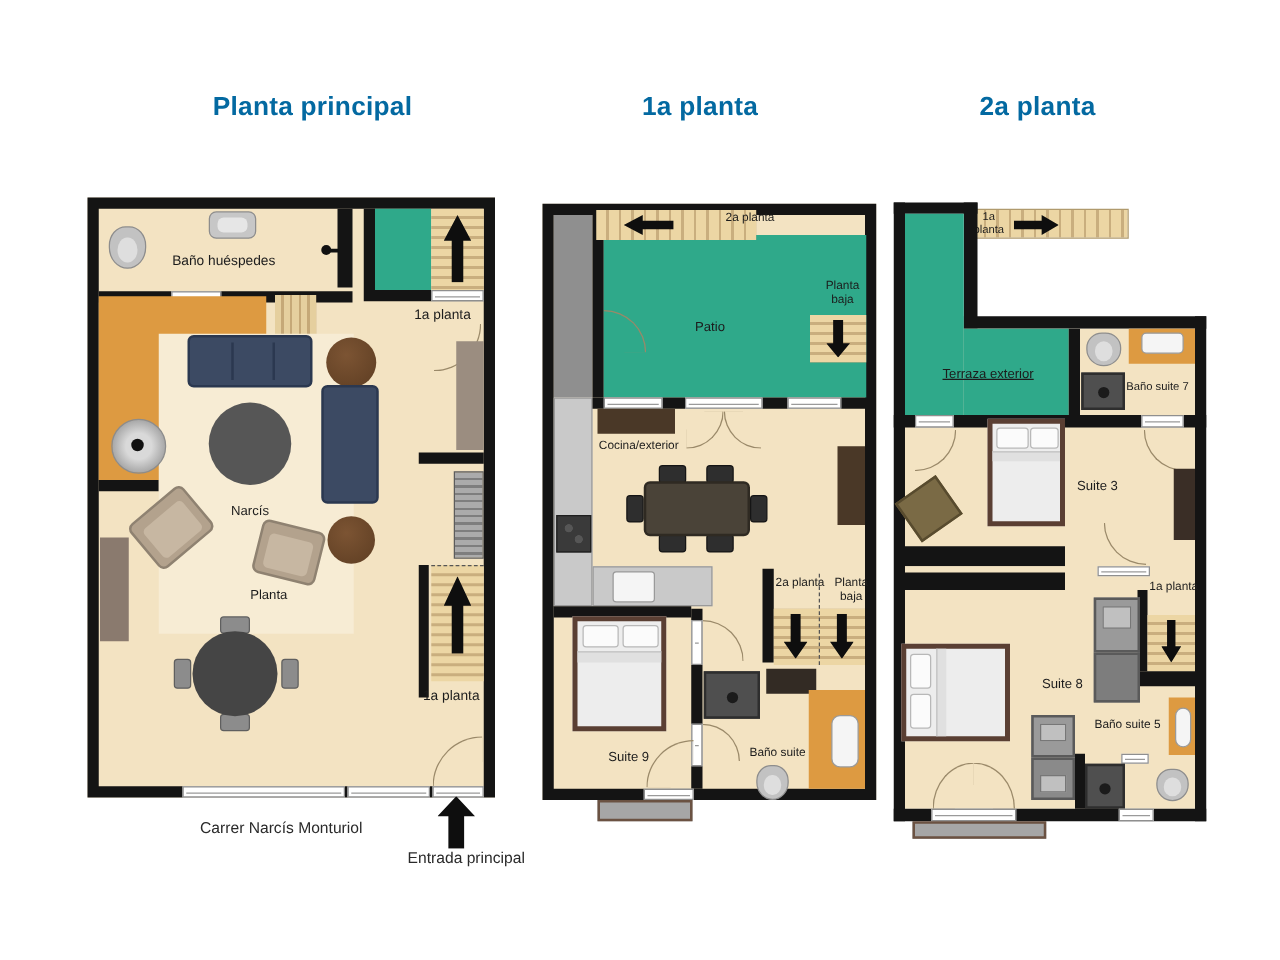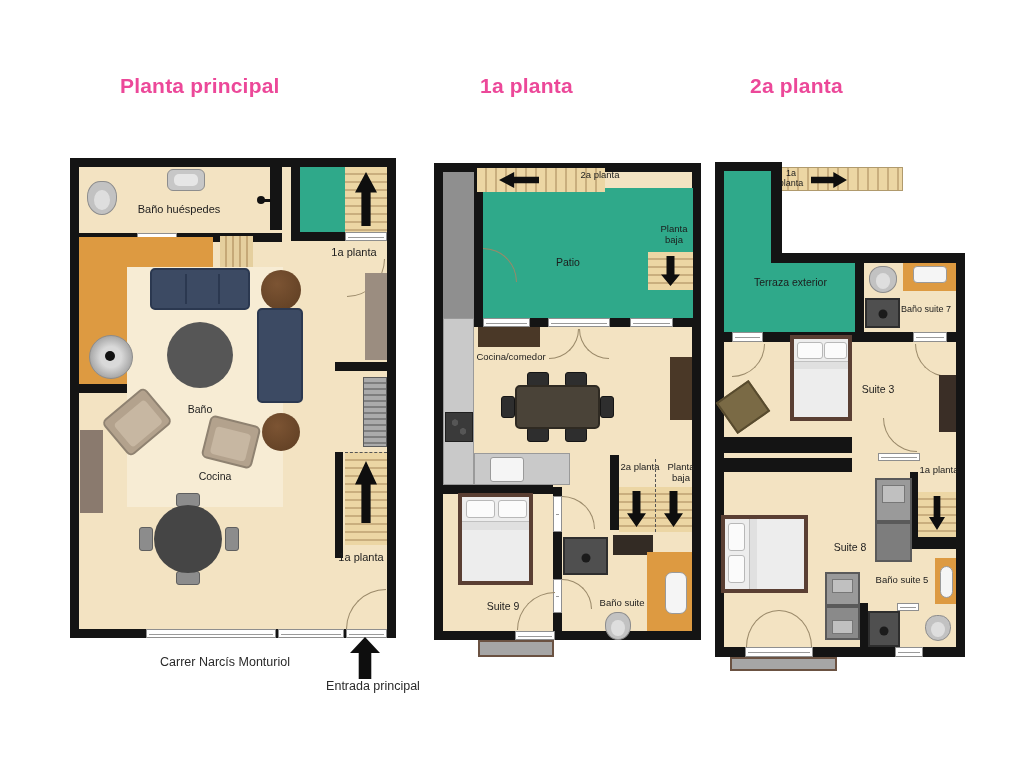--- a/index.html
+++ b/index.html
@@ -1,19 +1,19 @@
 <!DOCTYPE html>
 <html><head>
 <meta charset="utf-8">
 <style>
   html,body{margin:0;padding:0;}
   body{width:1024px;height:768px;background:#ffffff;font-family:"Liberation Sans",sans-serif;overflow:hidden;}
   #canvas{position:relative;width:1024px;height:768px;background:#ffffff;}
 
-  .title{position:absolute;top:74px;font-size:21px;font-weight:700;color:#ec4899;letter-spacing:.2px;}
+  .title{position:absolute;top:74px;font-size:21px;font-weight:700;color:#0369a1;text-align:center;letter-spacing:.2px;}
 
   .plan{position:absolute;box-sizing:border-box;}
   .plan.bordered{border:9px solid #141414;background:#f3e3c2;}
 
   .wall{position:absolute;background:#141414;}
   .floor{position:absolute;background:#f3e3c2;}
   .rug{position:absolute;background:#f7ecd4;}
   .green{position:absolute;background:#2fa98a;}
   .orange{position:absolute;background:#dd9a41;}
   .graydark{position:absolute;background:#8f8f8f;}
@@ -130,30 +130,30 @@
     <div class="sofa" style="left:71px;top:101px;width:100px;height:42px;">
       <div class="cush" style="left:33px;"></div>
       <div class="cush" style="left:66px;"></div>
     </div>
     <div class="circle woodtable" style="left:182px;top:103px;width:40px;height:40px;"></div>
     <div class="sofa vert" style="left:178px;top:141px;width:46px;height:95px;">
       <div class="cush" style="top:30px;"></div>
       <div class="cush" style="top:62px;"></div>
     </div>
     <div class="circle darkcircle" style="left:88px;top:155px;width:66px;height:66px;"></div>
-    <div class="lbl" style="left:86px;top:236px;width:70px;">Baño</div>
+    <div class="lbl" style="left:86px;top:236px;width:70px;">Narcís</div>
     <div class="circle woodtable" style="left:183px;top:246px;width:38px;height:38px;"></div>
 
     <div class="armchair" style="left:30px;top:232px;width:56px;height:46px;transform:rotate(-40deg);">
         <div class="seat"></div>
       </div>
     <div class="armchair" style="left:126px;top:253px;width:52px;height:44px;transform:rotate(14deg);">
         <div class="seat"></div>
       </div>
-    <div class="lbl" style="left:96px;top:303px;width:80px;">Cocina</div>
+    <div class="lbl" style="left:96px;top:303px;width:80px;">Planta</div>
 
     <div class="brownrect" style="left:1px;top:263px;width:23px;height:83px;"></div>
     <div class="tanrect" style="left:286px;top:106px;width:22px;height:87px;"></div>
     <div class="wall" style="left:256px;top:195px;width:52px;height:9px;"></div>
     <div class="radiator" style="left:284px;top:210px;width:24px;height:70px;"></div>
 
     <div class="wall" style="left:256px;top:285px;width:8px;height:106px;"></div>
     <div class="st-h" style="left:266px;top:285px;width:42px;height:93px;border-top:1.6px dashed #555;">
       <div class="ar up" style="left:10px;top:8px;width:22px;height:62px;"></div>
     </div>
@@ -197,21 +197,21 @@
     <div class="arc tr" style="left:40px;top:76px;width:34px;height:34px;"></div>
 
     <div class="wall" style="left:31px;top:146px;width:218px;height:9px;"></div>
     <div class="win" style="left:40px;top:146px;width:47px;height:9px;"></div>
     <div class="win" style="left:105px;top:146px;width:62px;height:9px;"></div>
     <div class="win" style="left:187px;top:146px;width:43px;height:9px;"></div>
     <div class="arc br" style="left:106px;top:157px;width:30px;height:30px;"></div>
     <div class="arc bl" style="left:136px;top:157px;width:30px;height:30px;"></div>
 
     <div class="woodcab" style="left:35px;top:155px;width:62px;height:20px;"></div>
-    <div class="lbl small" style="left:18px;top:180px;width:100px;">Cocina/comedor</div>
+    <div class="lbl small" style="left:18px;top:180px;width:100px;">Cocina/exterior</div>
     <div class="chair dark" style="left:84px;top:200px;width:22px;height:15px;"></div>
     <div class="chair dark" style="left:122px;top:200px;width:22px;height:15px;"></div>
     <div class="chair dark" style="left:84px;top:255px;width:22px;height:15px;"></div>
     <div class="chair dark" style="left:122px;top:255px;width:22px;height:15px;"></div>
     <div class="chair dark" style="left:58px;top:224px;width:14px;height:22px;"></div>
     <div class="chair dark" style="left:157px;top:224px;width:14px;height:22px;"></div>
     <div style="position:absolute;left:72px;top:213px;width:85px;height:44px;background:#4a4338;border:2px solid #2f2a22;border-radius:5px;box-sizing:border-box;"></div>
     <div class="woodcab" style="left:227px;top:185px;width:22px;height:63px;"></div>
 
     <div class="wall" style="left:167px;top:283px;width:9px;height:75px;"></div>
@@ -260,21 +260,21 @@
     <div class="wall" style="left:0;top:0;width:9px;height:495px;"></div>
     <div class="wall" style="left:56px;top:0;width:11px;height:101px;"></div>
     <div class="wall" style="left:56px;top:91px;width:194px;height:10px;"></div>
     <div class="wall" style="left:241px;top:91px;width:9px;height:404px;"></div>
 
     <div class="floor" style="left:9px;top:101px;width:232px;height:384px;"></div>
 
     <div class="green" style="left:9px;top:9px;width:47px;height:161px;"></div>
     <div class="green" style="left:56px;top:101px;width:84px;height:69px;"></div>
     <div class="wall" style="left:140px;top:101px;width:9px;height:69px;"></div>
-    <div class="lbl" style="left:18px;top:114px;width:115px;">Terraza exterior</div>
+    <div class="lbl" style="left:18px;top:131px;width:115px;text-decoration:underline;">Terraza exterior</div>
 
     <div class="toilet" style="left:154px;top:104px;width:28px;height:27px;"></div>
     <div class="orange" style="left:188px;top:101px;width:53px;height:28px;"></div>
     <div class="whitefix" style="left:198px;top:104px;width:34px;height:17px;border-radius:4px;"></div>
     <div class="shower" style="left:150px;top:136px;width:35px;height:30px;"></div>
     <div class="lbl" style="left:180px;top:142px;width:62px;font-size:9px;">Baño suite 7</div>
 
     <div class="wall" style="left:0;top:170px;width:250px;height:10px;"></div>
     <div class="win" style="left:17px;top:170px;width:31px;height:10px;"></div>
     <div class="win" style="left:198px;top:170px;width:34px;height:10px;"></div>

